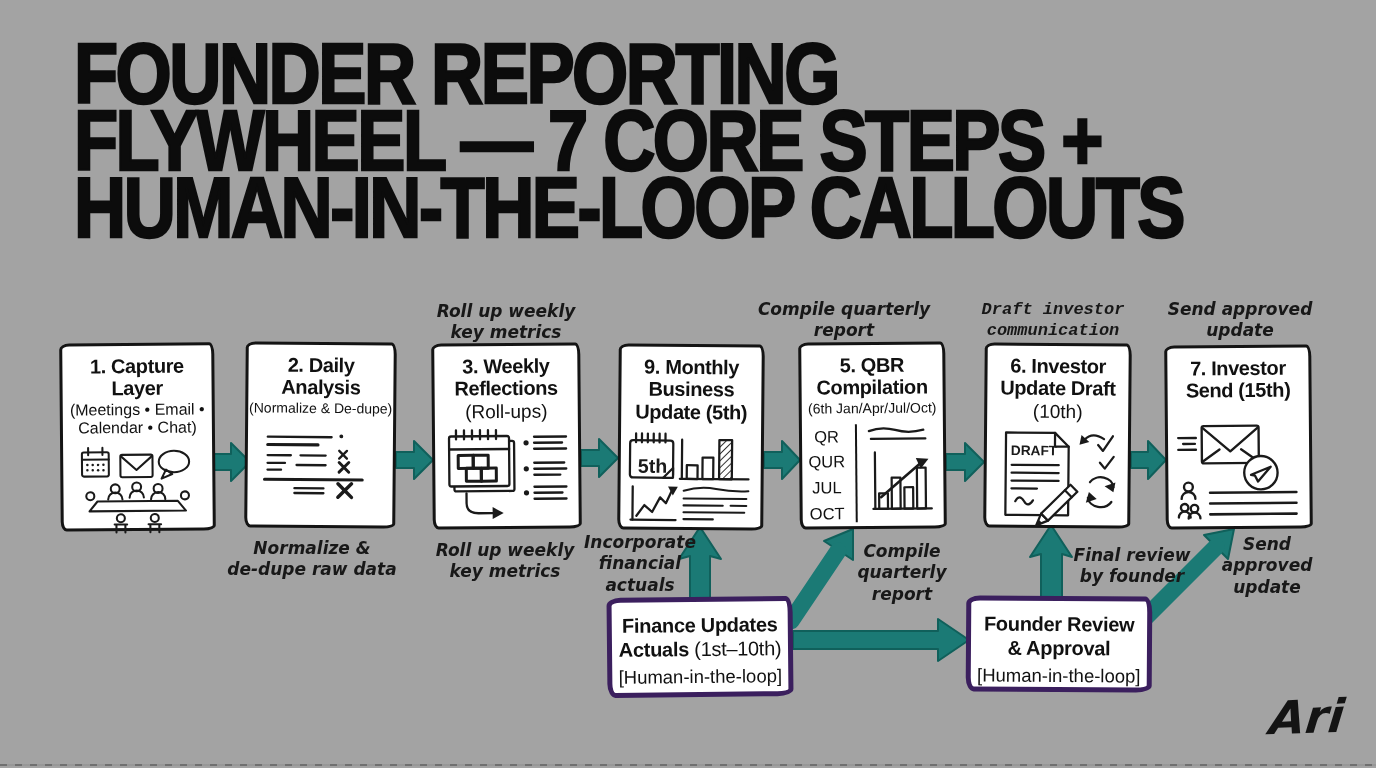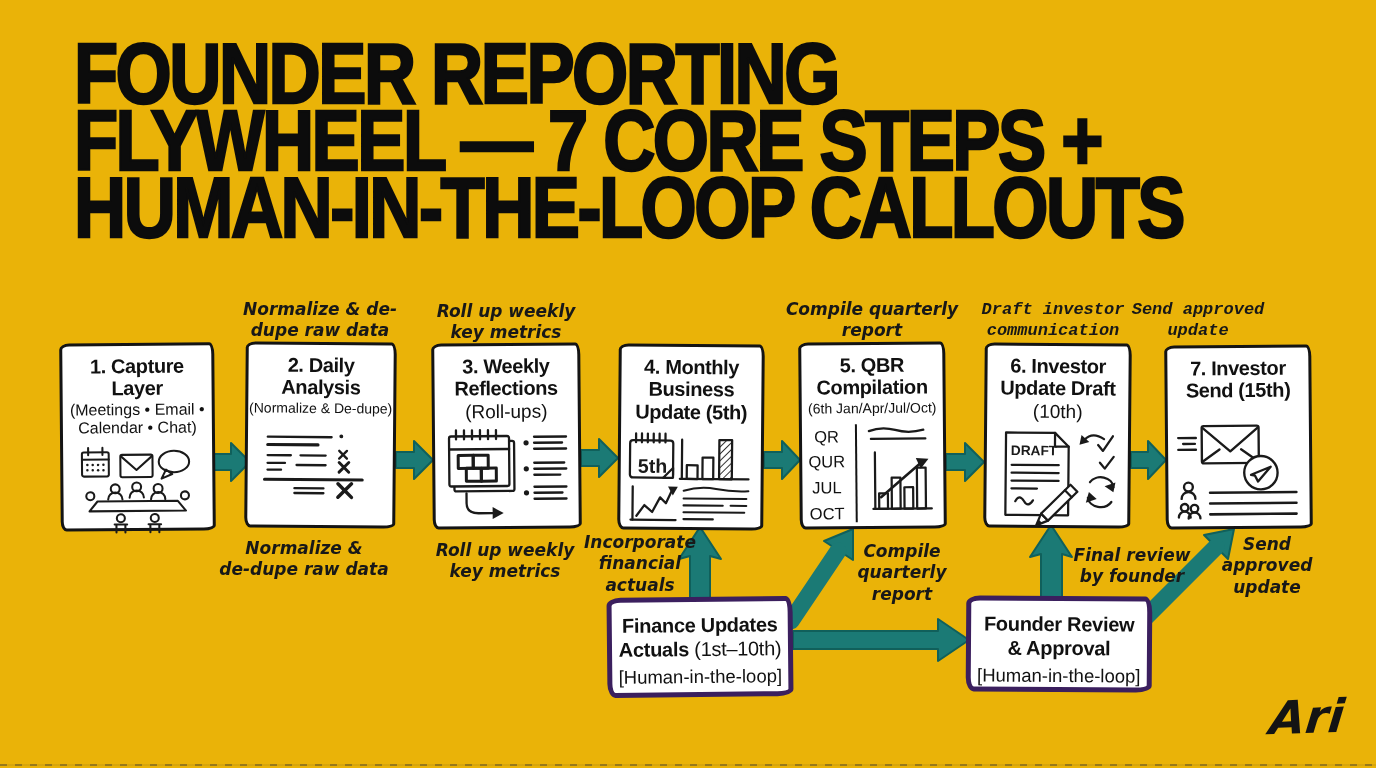--- a/index.html
+++ b/index.html
@@ -1,16 +1,16 @@
 <!DOCTYPE html>
 <html><head>
 <meta charset="utf-8">
 <style>
   html,body{margin:0;padding:0;background:#ffffff;}
-  #canvas{position:relative;width:1376px;height:768px;background:#eab308;overflow:hidden;
+  #canvas{position:relative;width:1376px;height:768px;background:#a3a3a3;overflow:hidden;
           font-family:"Liberation Sans",sans-serif;color:#111;}
 
   
   .title{position:absolute;left:74px;top:40px;z-index:2;}
   .title-line{font-weight:bold;font-size:86px;line-height:67px;letter-spacing:-3px;
               color:#0c0c0c;-webkit-text-stroke:2.5px #0c0c0c;
               transform:scaleX(0.84);transform-origin:left top;white-space:nowrap;}
 
   
   .step-box{position:absolute;background:#fff;border:3.5px solid #141414;z-index:2;
@@ -195,21 +195,21 @@
           <g>
             <path d="M22,66 v10 q0,10 12,10 h14"></path>
             <polygon points="48,80 59,86 48,92" fill="#1a1a1a" stroke="none"></polygon>
           </g>
         </g>
       </svg>
     </div>
   </div>
 
   <div class="step-box r-p1" style="left:618px;top:344px;width:146px;height:186px;">
-    <div class="step-title"><span class="b">4. Monthly Business Update</span> <span class="n">(5th)</span></div>
+    <div class="step-title"><span class="b">9. Monthly Business Update</span> <span class="n">(5th)</span></div>
     <div class="icon-wrap" style="margin-top:5px;">
       <svg class="sketch" width="128" height="100" viewBox="0 0 130 102">
         <defs>
           <pattern id="h4" width="5" height="5" patternUnits="userSpaceOnUse" patternTransform="rotate(45)">
             <line x1="0" y1="0" x2="0" y2="5" stroke="#1a1a1a" stroke-width="1.8"></line>
           </pattern>
         </defs>
         <g fill="none" stroke="#1a1a1a" stroke-width="2.3" stroke-linecap="round" stroke-linejoin="round">
           <g>
             <rect x="3" y="13" width="44" height="38" rx="3"></rect>
@@ -340,32 +340,30 @@
           <g stroke-width="2.6">
             <line x1="36" y1="78" x2="124" y2="78"></line>
               <line x1="36" y1="89" x2="124" y2="89"></line>
               <line x1="36" y1="100" x2="124" y2="100"></line>
           </g>
         </g>
       </svg>
     </div>
   </div>
 
-  <div class="ann" style="left:220px;top:299px;">Normalize &amp; de-
-dupe raw data</div>
   <div class="ann" style="left:406px;top:301px;">Roll up weekly
 key metrics</div>
-  <div class="ann" style="left:772px;top:299px;">Compile quarterly
+  <div class="ann" style="left:744px;top:299px;">Compile quarterly
 report</div>
   <div class="ann" style="left:953px;top:299px;font-family:Liberation Mono, monospace;">Draft investor
 communication</div>
-  <div class="ann" style="left:1098px;top:299px;font-family:Liberation Mono, monospace;">Send approved
+  <div class="ann" style="left:1140px;top:299px;">Send approved
 update</div>
 
-  <div class="ann" style="left:204px;top:538px;font-style:italic;">Normalize &amp;
+  <div class="ann" style="left:212px;top:538px;font-style:italic;">Normalize &amp;
 de-dupe raw data</div>
   <div class="ann" style="left:405px;top:540px;">Roll up weekly
 key metrics</div>
   <div class="ann ann-sm" style="left:560px;top:532px;">Incorporate
 financial
 actuals</div>
   <div class="ann ann-sm" style="left:822px;top:541px;">Compile
 quarterly
 report</div>
   <div class="ann" style="left:1032px;top:545px;">Final review

